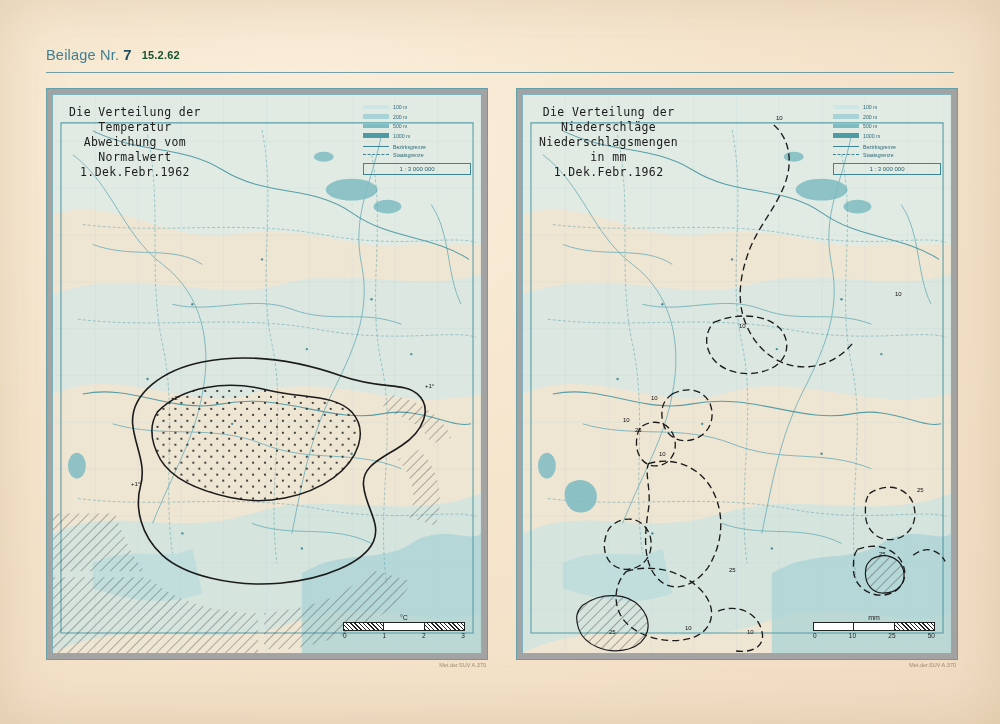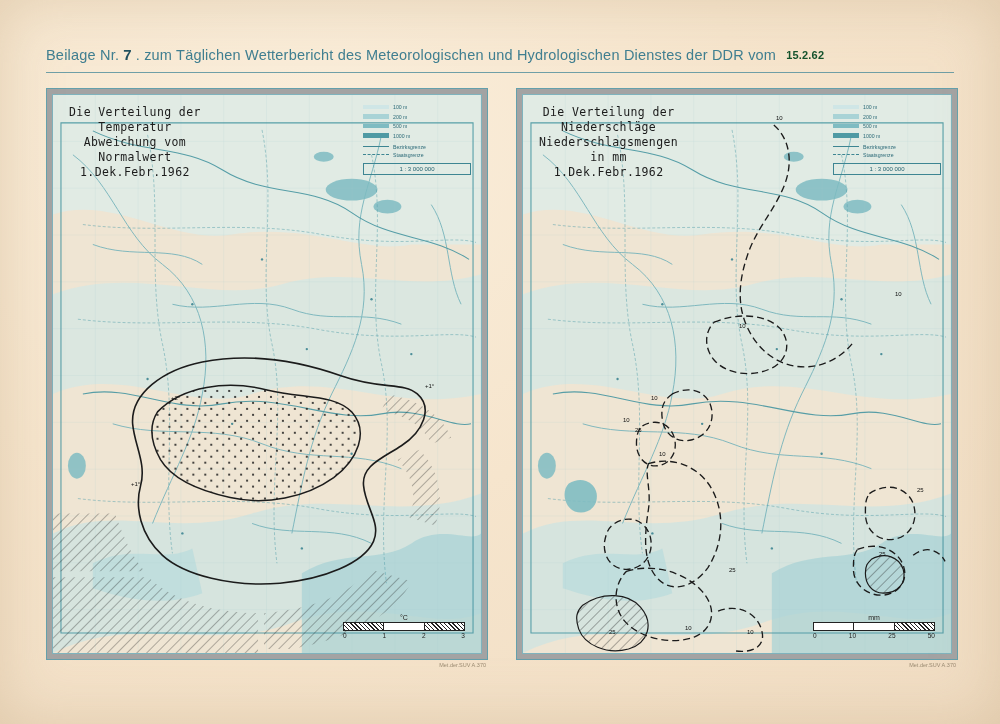--- a/index.html
+++ b/index.html
@@ -111,21 +111,20 @@
 </style>
 </head>
 <body>
 
 <div class="page"></div>
 
 <div class="header">
   <div class="hdr-line">
     <span>Beilage Nr.</span>
     <span class="num">7</span>
-    <span>. zum Täglichen Wetterbericht des Meteorologischen und Hydrologischen Dienstes der DDR vom</span>
     <span class="date">15.2.62</span>
   </div>
 </div>
 <div class="hdr-rule"></div>
 
 <div class="panel left">
   <div class="panel-inner">
 
     <svg class="mapsvg" viewBox="0 0 430 560" preserveAspectRatio="none">
       <defs>

